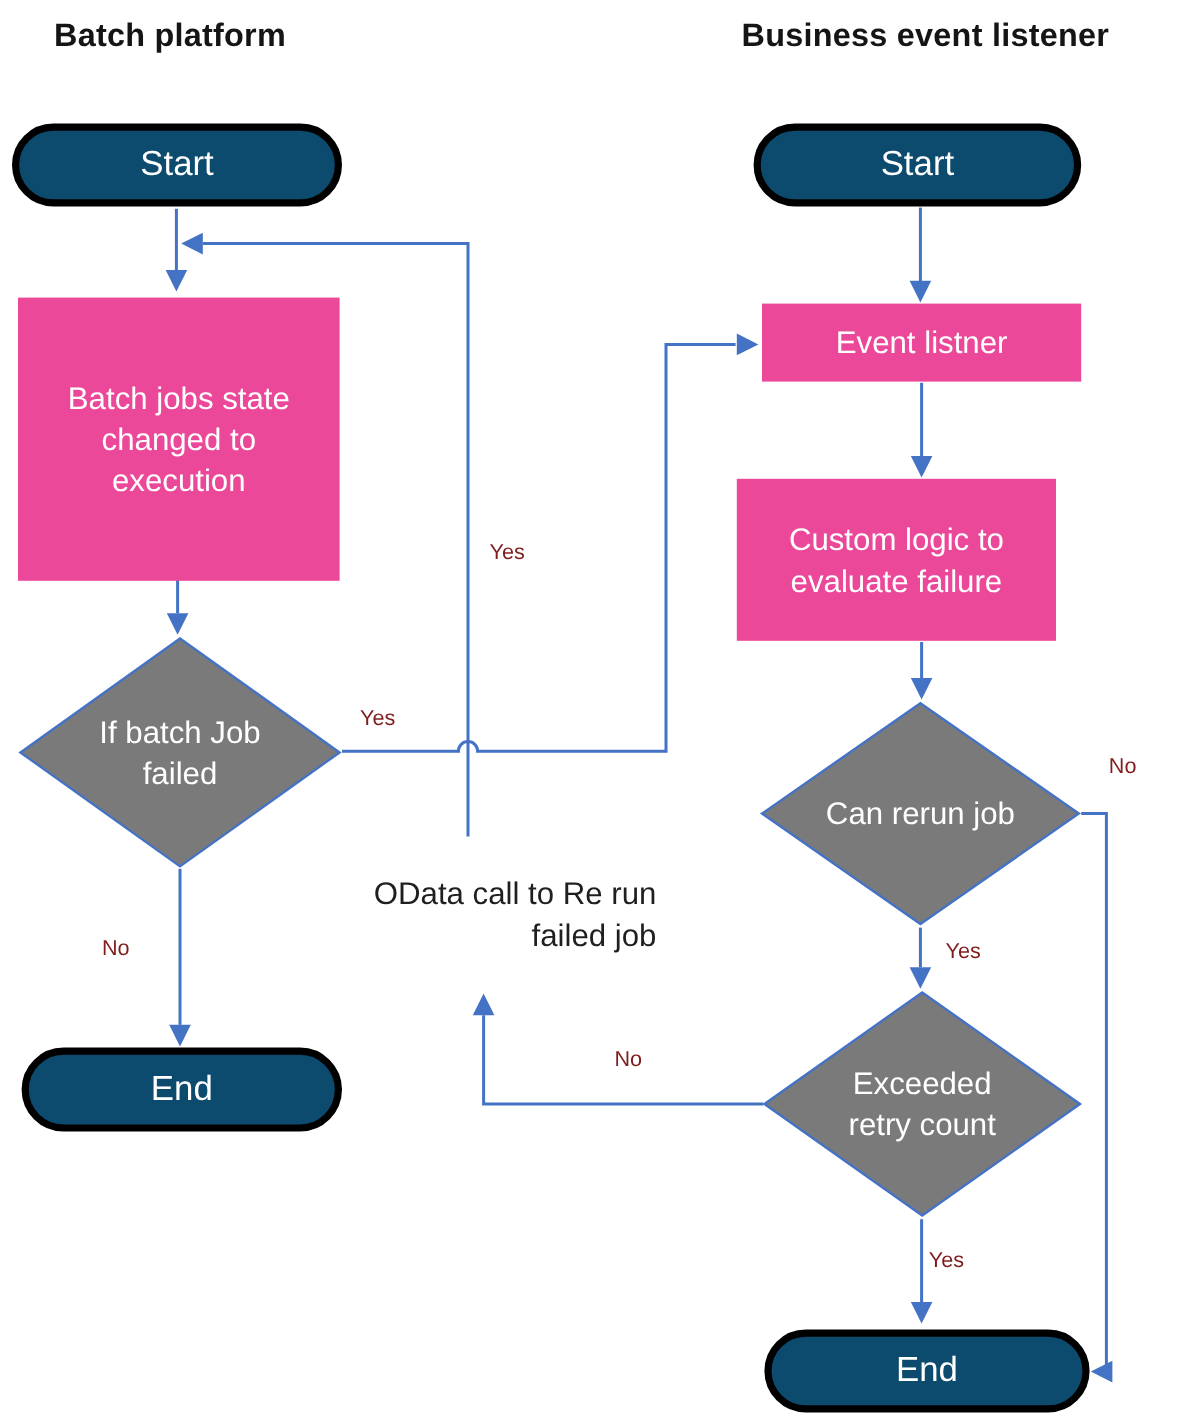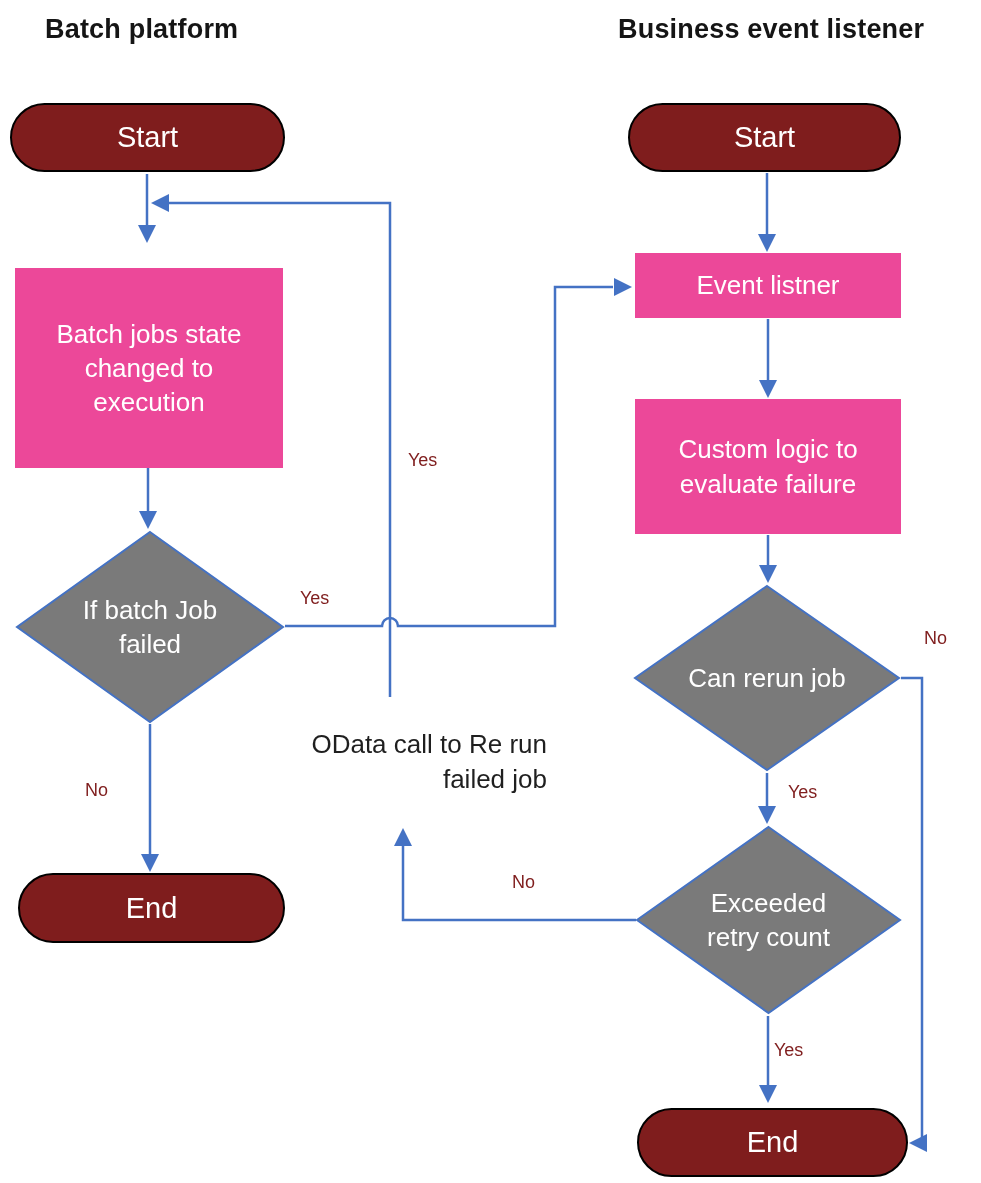--- a/index.html
+++ b/index.html
@@ -19,22 +19,22 @@
     position:absolute;left:0;top:0;width:981px;height:1183px;
     pointer-events:none;
   }
   .node{position:absolute;display:flex;align-items:center;justify-content:center;}
   .node .label{
     position:relative;z-index:2;
     color:#ffffff;font-size:26px;line-height:1.32;
     text-align:center;
   }
   .pill{
-    background:#7f1d1d;
-    border:2px solid #000000;
+    background:#0c4a6e;
+    border:6px solid #000000;
     border-radius:36px;
     box-sizing:border-box;
   }
   .pill .label{font-size:29px;}
   .box{background:#ec4899;box-sizing:border-box;}
   .diamond-svg{position:absolute;left:0;top:0;width:100%;height:100%;z-index:1;}
   .diamond-svg polygon{fill:#7a7a7a;stroke:#4472c4;stroke-width:2;}
   .edge-label{
     position:absolute;
     font-size:18px;color:#7f1d1d;
@@ -92,21 +92,21 @@
     <polygon class="ahead" points="768,1103 759,1085 777,1085"></polygon>
   </svg>
 
   <div class="col-title" style="left:618px;top:14px;">Business event listener</div>
   <div class="col-title" style="left:45px;top:14px;">Batch platform</div>
 
   <div class="node pill" style="left:10px;top:103px;width:275px;height:69px;">
     <span class="label">Start</span>
   </div>
 
-  <div class="node box" style="left:15px;top:268px;width:268px;height:200px;padding:0 30px;">
+  <div class="node box" style="left:15px;top:248px;width:268px;height:236px;padding:0 30px;">
     <span class="label">Batch jobs state changed to execution</span>
   </div>
 
   <div class="node" style="left:15px;top:530px;width:270px;height:194px;">
     <svg class="diamond-svg" viewBox="0 0 270 194" preserveAspectRatio="none">
       <polygon points="135,2 268,97 135,192 2,97"></polygon>
     </svg>
     <span class="label" style="width:180px;">If batch Job failed</span>
   </div>
 
@@ -115,21 +115,21 @@
   </div>
 
   <div class="node pill" style="left:628px;top:103px;width:273px;height:69px;">
     <span class="label">Start</span>
   </div>
 
   <div class="node box" style="left:635px;top:253px;width:266px;height:65px;">
     <span class="label">Event listner</span>
   </div>
 
-  <div class="node box" style="left:635px;top:399px;width:266px;height:135px;padding:0 25px;">
+  <div class="node box" style="left:614px;top:399px;width:266px;height:135px;padding:0 25px;">
     <span class="label">Custom logic to evaluate failure</span>
   </div>
 
   <div class="node" style="left:633px;top:584px;width:268px;height:188px;">
     <svg class="diamond-svg" viewBox="0 0 268 188" preserveAspectRatio="none">
       <polygon points="134,2 266,94 134,186 2,94"></polygon>
     </svg>
     <span class="label" style="width:200px;">Can rerun job</span>
   </div>
 

